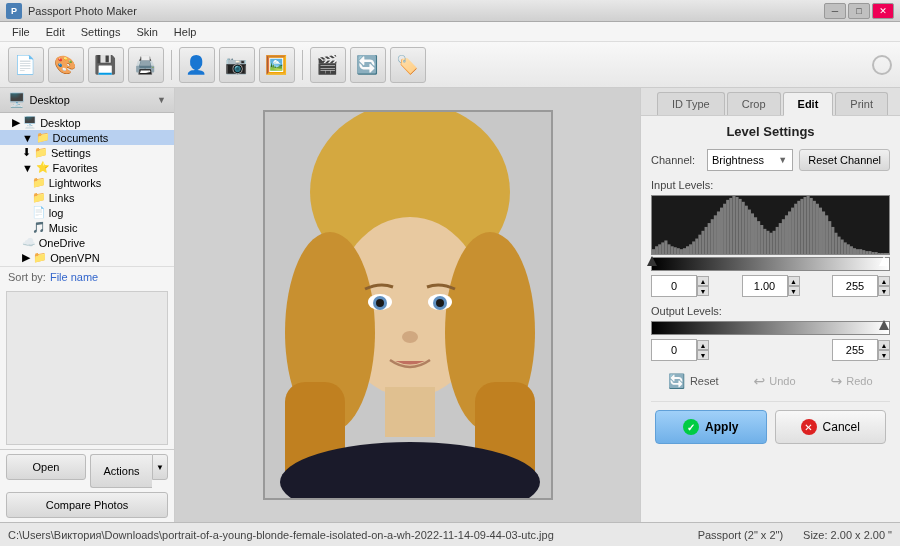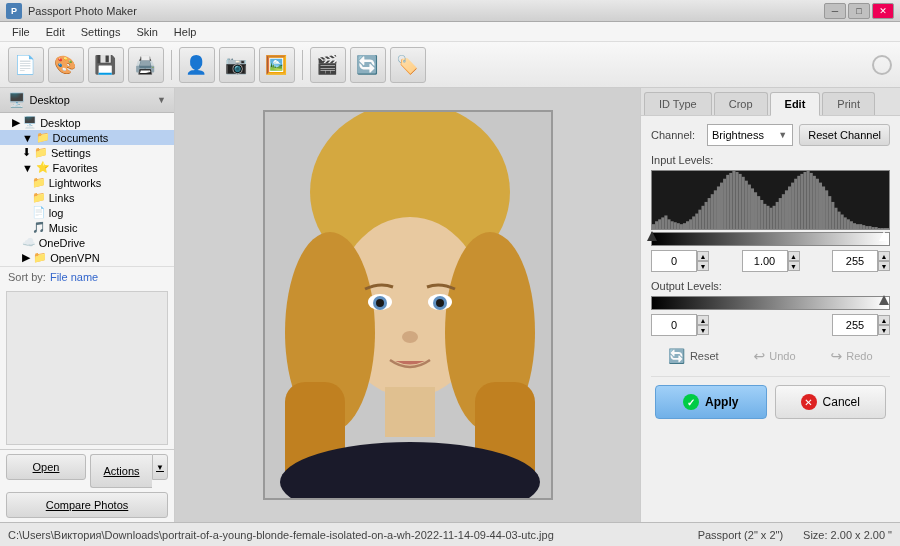--- a/index.html
+++ b/index.html
@@ -149,21 +149,20 @@
       margin: 4px 6px;
       min-height: 60px;
     }
 
     .bottom-buttons {
       display: flex;
       flex-direction: column;
       gap: 4px;
       padding: 4px 6px;
       border-top: 1px solid #ccc;
-      text-decoration: underline;
     }
     .bottom-row { display: flex; gap: 4px; }
     .btn-open {
       flex: 1;
       height: 26px;
       background: linear-gradient(to bottom, #f0f0f0, #d8d8d8);
       border: 1px solid #bbb;
       border-radius: 3px;
       cursor: pointer;
       font-size: 11px;
@@ -238,21 +237,21 @@
       display: flex;
       flex-direction: column;
     }
 
     
     .tab-bar {
       display: flex;
       background: #e0e0e0;
       border-bottom: 1px solid #ccc;
       padding-top: 4px;
-      padding-left: 3px;
+      padding-left: 16px;
       padding-right: 4px;
     }
     .tab {
       padding: 5px 14px;
       font-size: 11px;
       cursor: pointer;
       border: 1px solid #bbb;
       border-bottom: none;
       border-radius: 3px 3px 0 0;
       background: #d8d8d8;
@@ -695,20 +694,21 @@
   <div class="right-panel">
 
     <div class="tab-bar">
       <div class="tab">ID Type</div>
       <div class="tab">Crop</div>
       <div class="tab active">Edit</div>
       <div class="tab">Print</div>
     </div>
 
     <div class="edit-content">
+      <div class="section-title">Level Settings</div>
 
       
       <div class="control-row">
         <span class="control-label">Channel:</span>
         <div class="select-wrapper">
           <select class="channel-select">
             <option>Brightness</option>
             <option>Red</option>
             <option>Green</option>
             <option>Blue</option>

